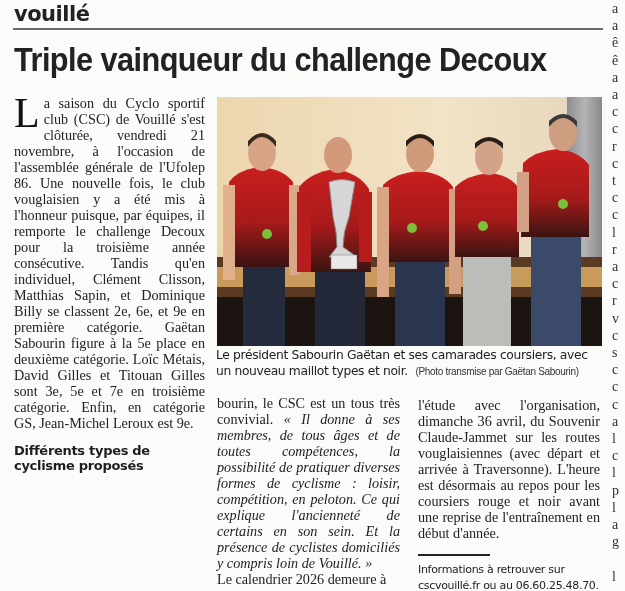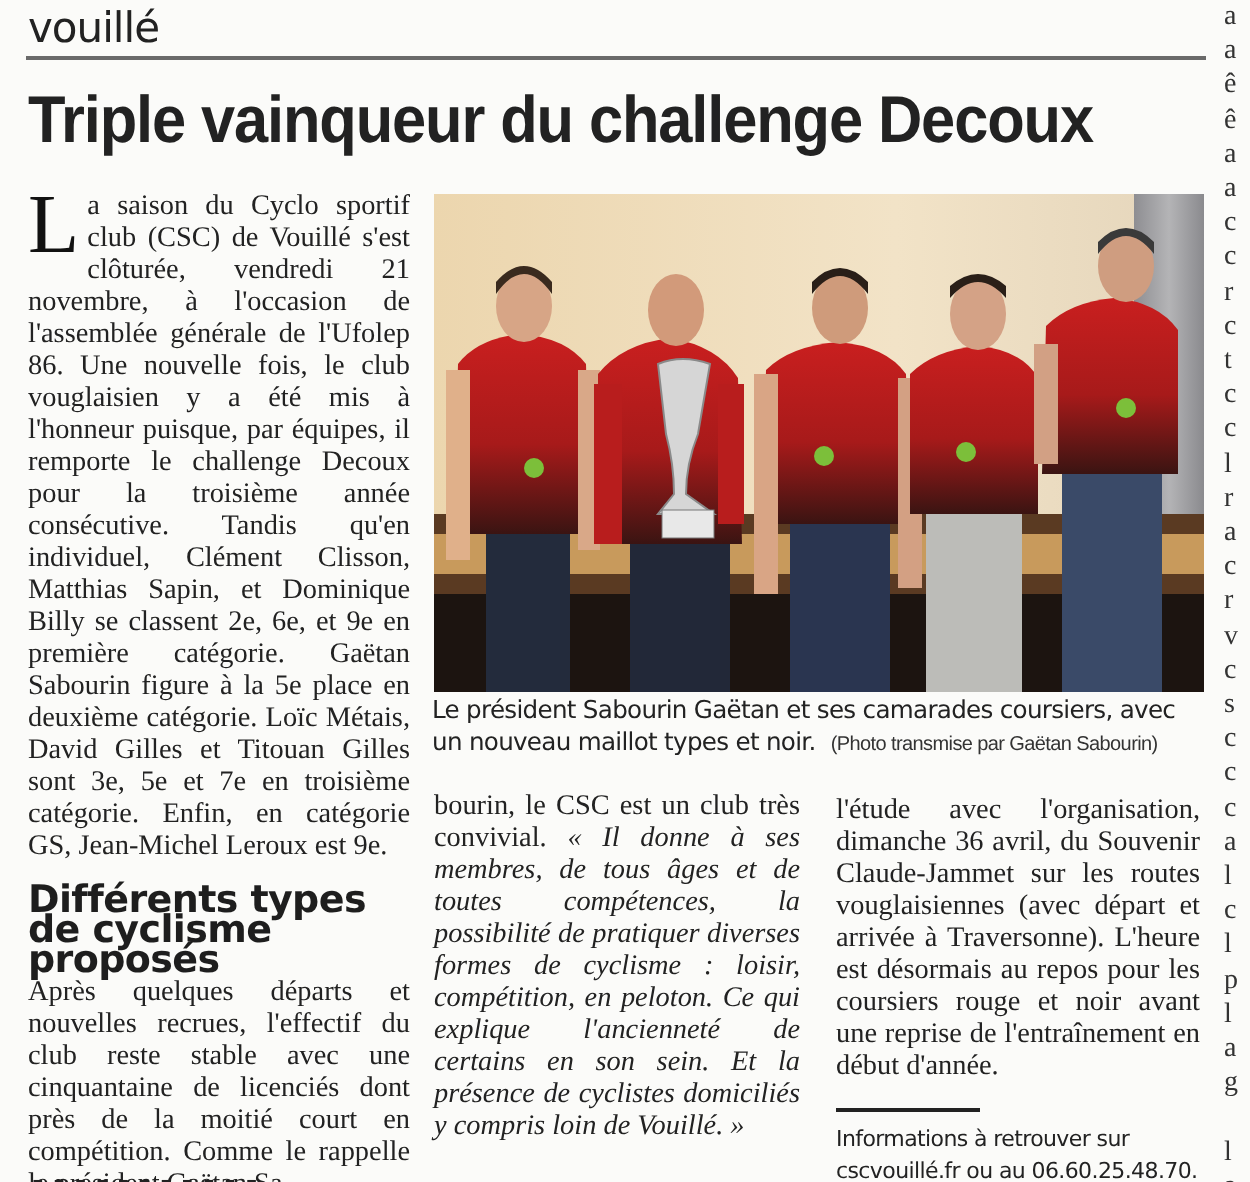--- a/index.html
+++ b/index.html
@@ -3,21 +3,21 @@
 <meta charset="utf-8">
 <style>
   html, body { margin:0; padding:0; }
   body {
     width:625px; height:591px; overflow:hidden; position:relative;
     background:#fbfbf9; color:#1e1e1e;
     font-family:"DejaVu Serif", serif;
   }
   .rubric {
     position:absolute; left:14px; top:2px;
-    font-family:"DejaVu Sans", sans-serif; font-weight:normal;
+    font-family:"DejaVu Sans", sans-serif; font-weight:bold;
     font-size:21px; letter-spacing:-0.5px; color:#222; line-height:24px;text-align:right;
   }
   .rubric-rule {
     position:absolute; left:13px; top:28px; width:590px; height:2px; background:#6a6a6a;
   }
   .headline {
     position:absolute; left:14px; top:40px;
     font-family:"Liberation Sans", sans-serif; font-weight:bold;
     font-size:33px; letter-spacing:-0.6px; color:#222; line-height:40px;
     white-space:nowrap; transform:scaleX(0.93); transform-origin:left top;
@@ -27,21 +27,21 @@
     font-size:14.2px; line-height:16px; color:#222; text-align:justify;
   }
   .col p { margin:0; }
   .col1 { left:14px; top:95px; width:191px; }
   .dropcap {
     float:left; font-family:"Liberation Serif", serif; font-size:42px;
     line-height:32px; margin:2px 4px 0 0; color:#111;
   }
   .subhead {
     font-family:"DejaVu Sans", sans-serif; font-weight:bold;
-    font-size:19px; line-height:15px; color:#1e1e1e; text-align:left;
+    font-size:13px; line-height:15px; color:#1e1e1e; text-align:left;
     margin-top:12px; letter-spacing:-0.3px;
   }
   .photo {
     position:absolute; left:217px; top:97px; width:385px; height:249px;
     overflow:hidden; background:#e9d7b2;
   }
   .photo svg { display:block; }
   .caption {
     position:absolute; left:216px; top:347px; width:390px;
     font-family:"DejaVu Sans", sans-serif; font-size:12.3px; line-height:16px;
@@ -71,21 +71,20 @@
 <div class="rubric">vouillé</div>
 <div class="rubric-rule"></div>
 
 <h1 class="headline" style="margin:0;font-weight:bold;">Triple vainqueur du challenge Decoux</h1>
 
 <div class="col col1">
   <p>
     <span class="dropcap">L</span><span>a saison du Cyclo sportif club (CSC) de Vouillé s'est clôturée, vendredi 21 novembre, à l'occasion de l'assemblée générale de l'Ufolep 86. Une nouvelle fois, le club vouglaisien y a été mis à l'honneur puisque, par équipes, il remporte le challenge Decoux pour la troisième année consécutive. Tandis qu'en individuel, Clément Clisson, Matthias Sapin, et Dominique Billy se classent 2e, 6e, et 9e en première catégorie. Gaëtan Sabourin figure à la 5e place en deuxième catégorie. Loïc Métais, David Gilles et Titouan Gilles sont 3e, 5e et 7e en troisième catégorie. Enfin, en catégorie GS, Jean-Michel Leroux est 9e.</span>
   </p>
   <div class="subhead">Différents types de cyclisme proposés</div>
-  <p>Après quelques départs et nouvelles recrues, l'effectif du club reste stable avec une cinquantaine de licenciés dont près de la moitié court en compétition. Comme le rappelle le président Gaëtan Sa-</p>
 </div>
 
 <div class="photo">
   <svg width="385" height="249" viewBox="0 0 385 249">
     <defs>
       <linearGradient id="wall" x1="0" y1="0" x2="1" y2="0">
         <stop offset="0" stop-color="#ecd6ae"></stop>
           <stop offset="0.6" stop-color="#f2e3c7"></stop>
           <stop offset="1" stop-color="#e4d5bb"></stop>
       </linearGradient>
@@ -155,22 +154,23 @@
   </svg>
 </div>
 
 <div class="caption">
   <span>Le président Sabourin Gaëtan et ses camarades coursiers, avec un nouveau maillot types et noir.</span>
   <span class="credit">(Photo transmise par Gaëtan Sabourin)</span>
 </div>
 
 <div class="col col2">
   <p>
-    <span>bourin, le CSC est un club très convivial. </span><em>« Il donne à ses membres, de tous âges et de toutes compétences, la possibilité de pratiquer diverses formes de cyclisme : loisir, compétition, en peloton. Ce qui explique l'ancienneté de certains en son sein. Et la présence de cyclistes domiciliés y compris loin de Vouillé. »</em>
+    <span>bourin, le CSC est un tous très convivial. </span><em>« Il donne à ses membres, de tous âges et de toutes compétences, la possibilité de pratiquer diverses formes de cyclisme : loisir, compétition, en peloton. Ce qui explique l'ancienneté de certains en son sein. Et la présence de cyclistes domiciliés y compris loin de Vouillé. »</em>
   </p>
+  <p>Le calendrier 2026 demeure à</p>
 </div>
 
 <div class="col col3">
   <p>l'étude avec l'organisation, dimanche 36 avril, du Souvenir Claude-Jammet sur les routes vouglaisiennes (avec départ et arrivée à Traversonne). L'heure est désormais au repos pour les coursiers rouge et noir avant une reprise de l'entraînement en début d'année.</p>
   <div class="info-rule"></div>
   <div class="info">Informations à retrouver sur cscvouillé.fr ou au 06.60.25.48.70.</div>
 </div>
 
 <div class="edge" id="edge">
     <span>a</span>

